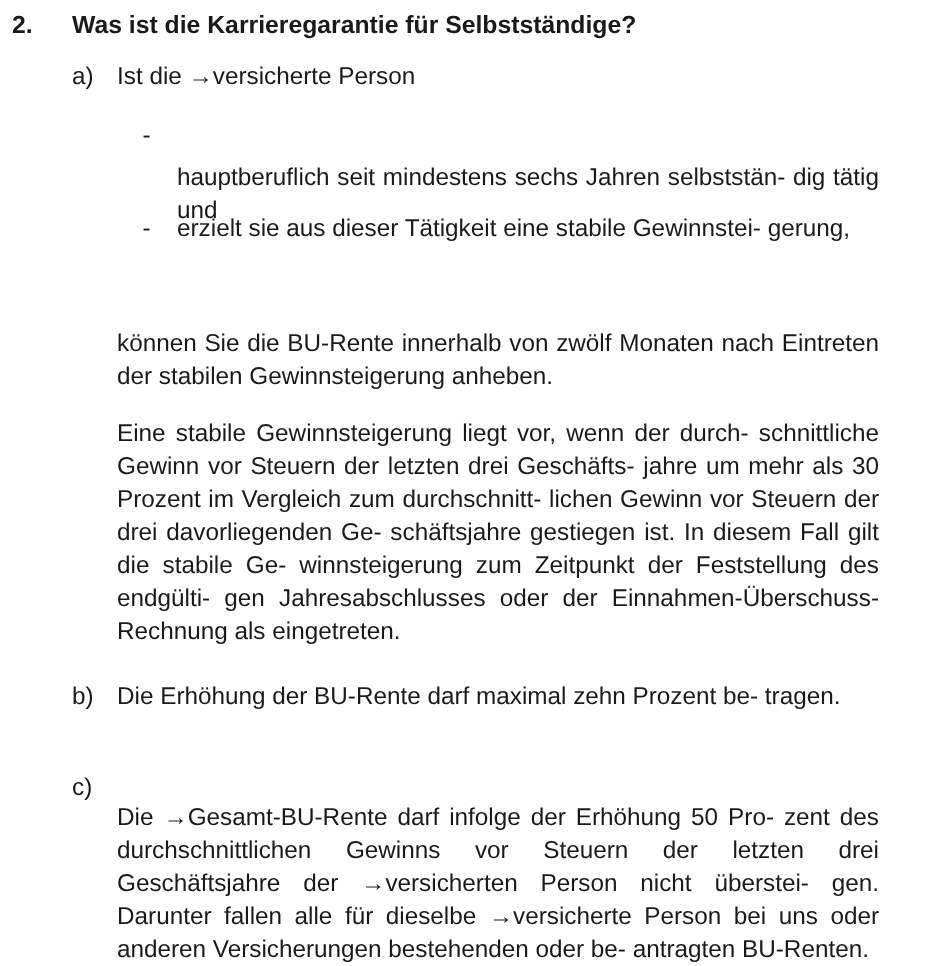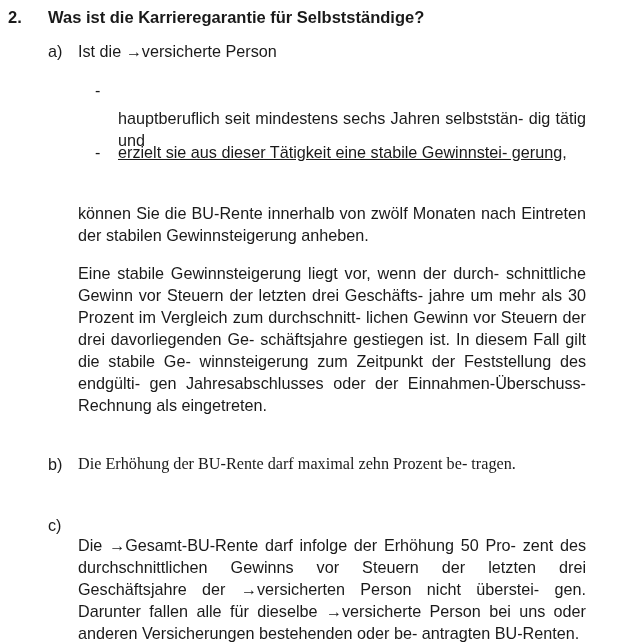--- a/index.html
+++ b/index.html
@@ -8,41 +8,41 @@
       font-family: "Liberation Sans", sans-serif; color: #1a1a1a;
       font-size: 16.2px; line-height: 22px;
     }
     .abs { position: absolute; }
     .heading-num { left: 8px; top: 6px; font-weight: bold; font-size: 16.5px; }
     .heading-title { left: 48px; top: 6px; font-weight: bold; font-size: 16.5px; text-align: right; }
     .label { left: 48px; }
     .item-text { left: 78px; width: 508px; text-align: justify; }
     .dash { left: 95px; }
     .bullet-text { left: 118px; width: 468px; text-align: justify; }
-    .para { left: 78px; width: 508px; text-align: justify; }
+    .para { left: 78px; width: 508px; text-align: justify; margin-top: 16px; }
     .jl { text-align-last: left; }
   </style>
 </head>
 <body>
 
 <div>
   <div class="abs heading-num">2.</div>
   <div class="abs heading-title">Was ist die Karrieregarantie für Selbstständige?</div>
 
   <div class="abs label" style="top:40px;">a)</div>
   <div class="abs item-text" style="top:40px;">Ist die →versicherte Person</div>
 
   <div class="abs dash" style="top:79px;">-</div>
   <div class="abs bullet-text jl" style="top:79px;margin-top:28px;">hauptberuflich seit mindestens sechs Jahren selbststän- dig tätig und</div>
 
   <div class="abs dash" style="top:141px;">-</div>
-  <div class="abs bullet-text jl" style="top:141px;text-decoration:underline;">erzielt sie aus dieser Tätigkeit eine stabile Gewinnstei- gerung,</div>
+  <div class="abs bullet-text jl" style="top:141px;">erzielt sie aus dieser Tätigkeit eine stabile Gewinnstei- gerung,</div>
 
   <div class="abs para jl" style="top:202px;">können Sie die BU-Rente innerhalb von zwölf Monaten nach Eintreten der stabilen Gewinnsteigerung anheben.</div>
 
   <div class="abs para jl" style="top:262px;">Eine stabile Gewinnsteigerung liegt vor, wenn der durch- schnittliche Gewinn vor Steuern der letzten drei Geschäfts- jahre um mehr als 30 Prozent im Vergleich zum durchschnitt- lichen Gewinn vor Steuern der drei davorliegenden Ge- schäftsjahre gestiegen ist. In diesem Fall gilt die stabile Ge- winnsteigerung zum Zeitpunkt der Feststellung des endgülti- gen Jahresabschlusses oder der Einnahmen-Überschuss- Rechnung als eingetreten.</div>
 
   <div class="abs label" style="top:453px;">b)</div>
-  <div class="abs item-text jl" style="top:453px;font-family:Liberation Serif, serif;">Die Erhöhung der BU-Rente darf maximal zehn Prozent be- tragen.</div>
+  <div class="abs item-text jl" style="top:453px;">Die Erhöhung der BU-Rente darf maximal zehn Prozent be- tragen.</div>
 
   <div class="abs label" style="top:514px;">c)</div>
   <div class="abs item-text jl" style="top:534px;">Die →Gesamt-BU-Rente darf infolge der Erhöhung 50 Pro- zent des durchschnittlichen Gewinns vor Steuern der letzten drei Geschäftsjahre der →versicherten Person nicht überstei- gen. Darunter fallen alle für dieselbe →versicherte Person bei uns oder anderen Versicherungen bestehenden oder be- antragten BU-Renten.</div>
 </div>
 
 </body></html>

